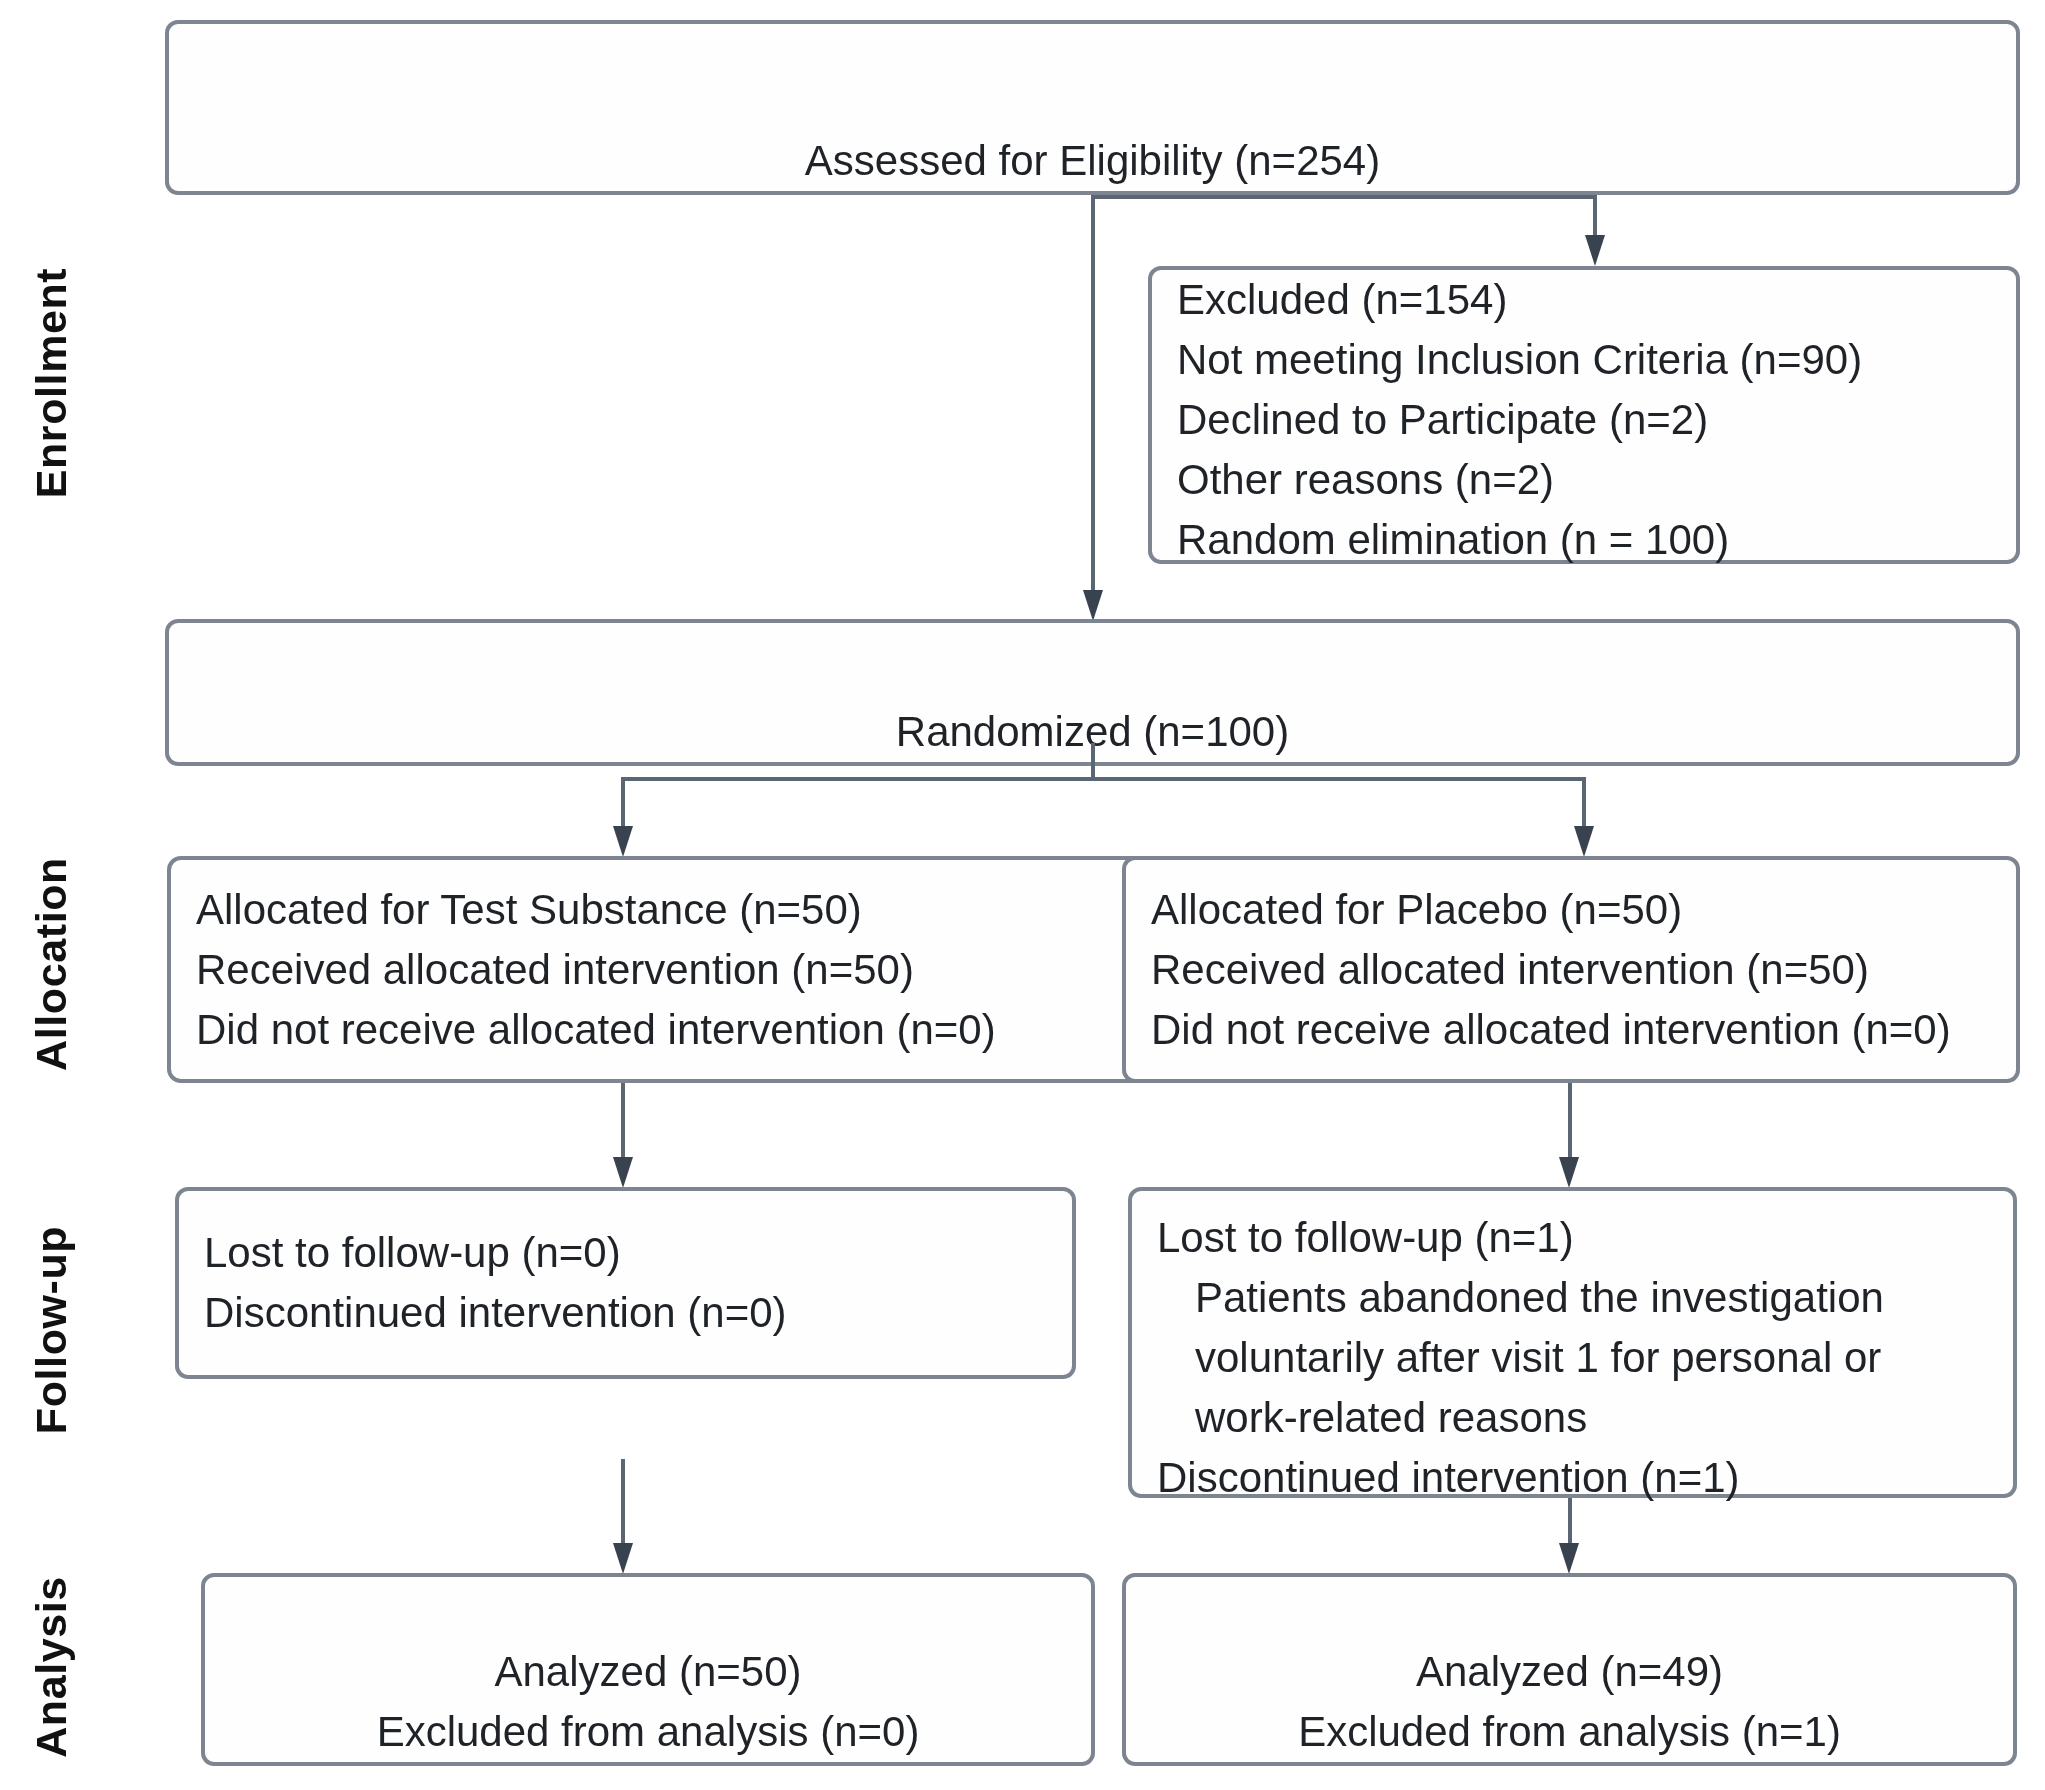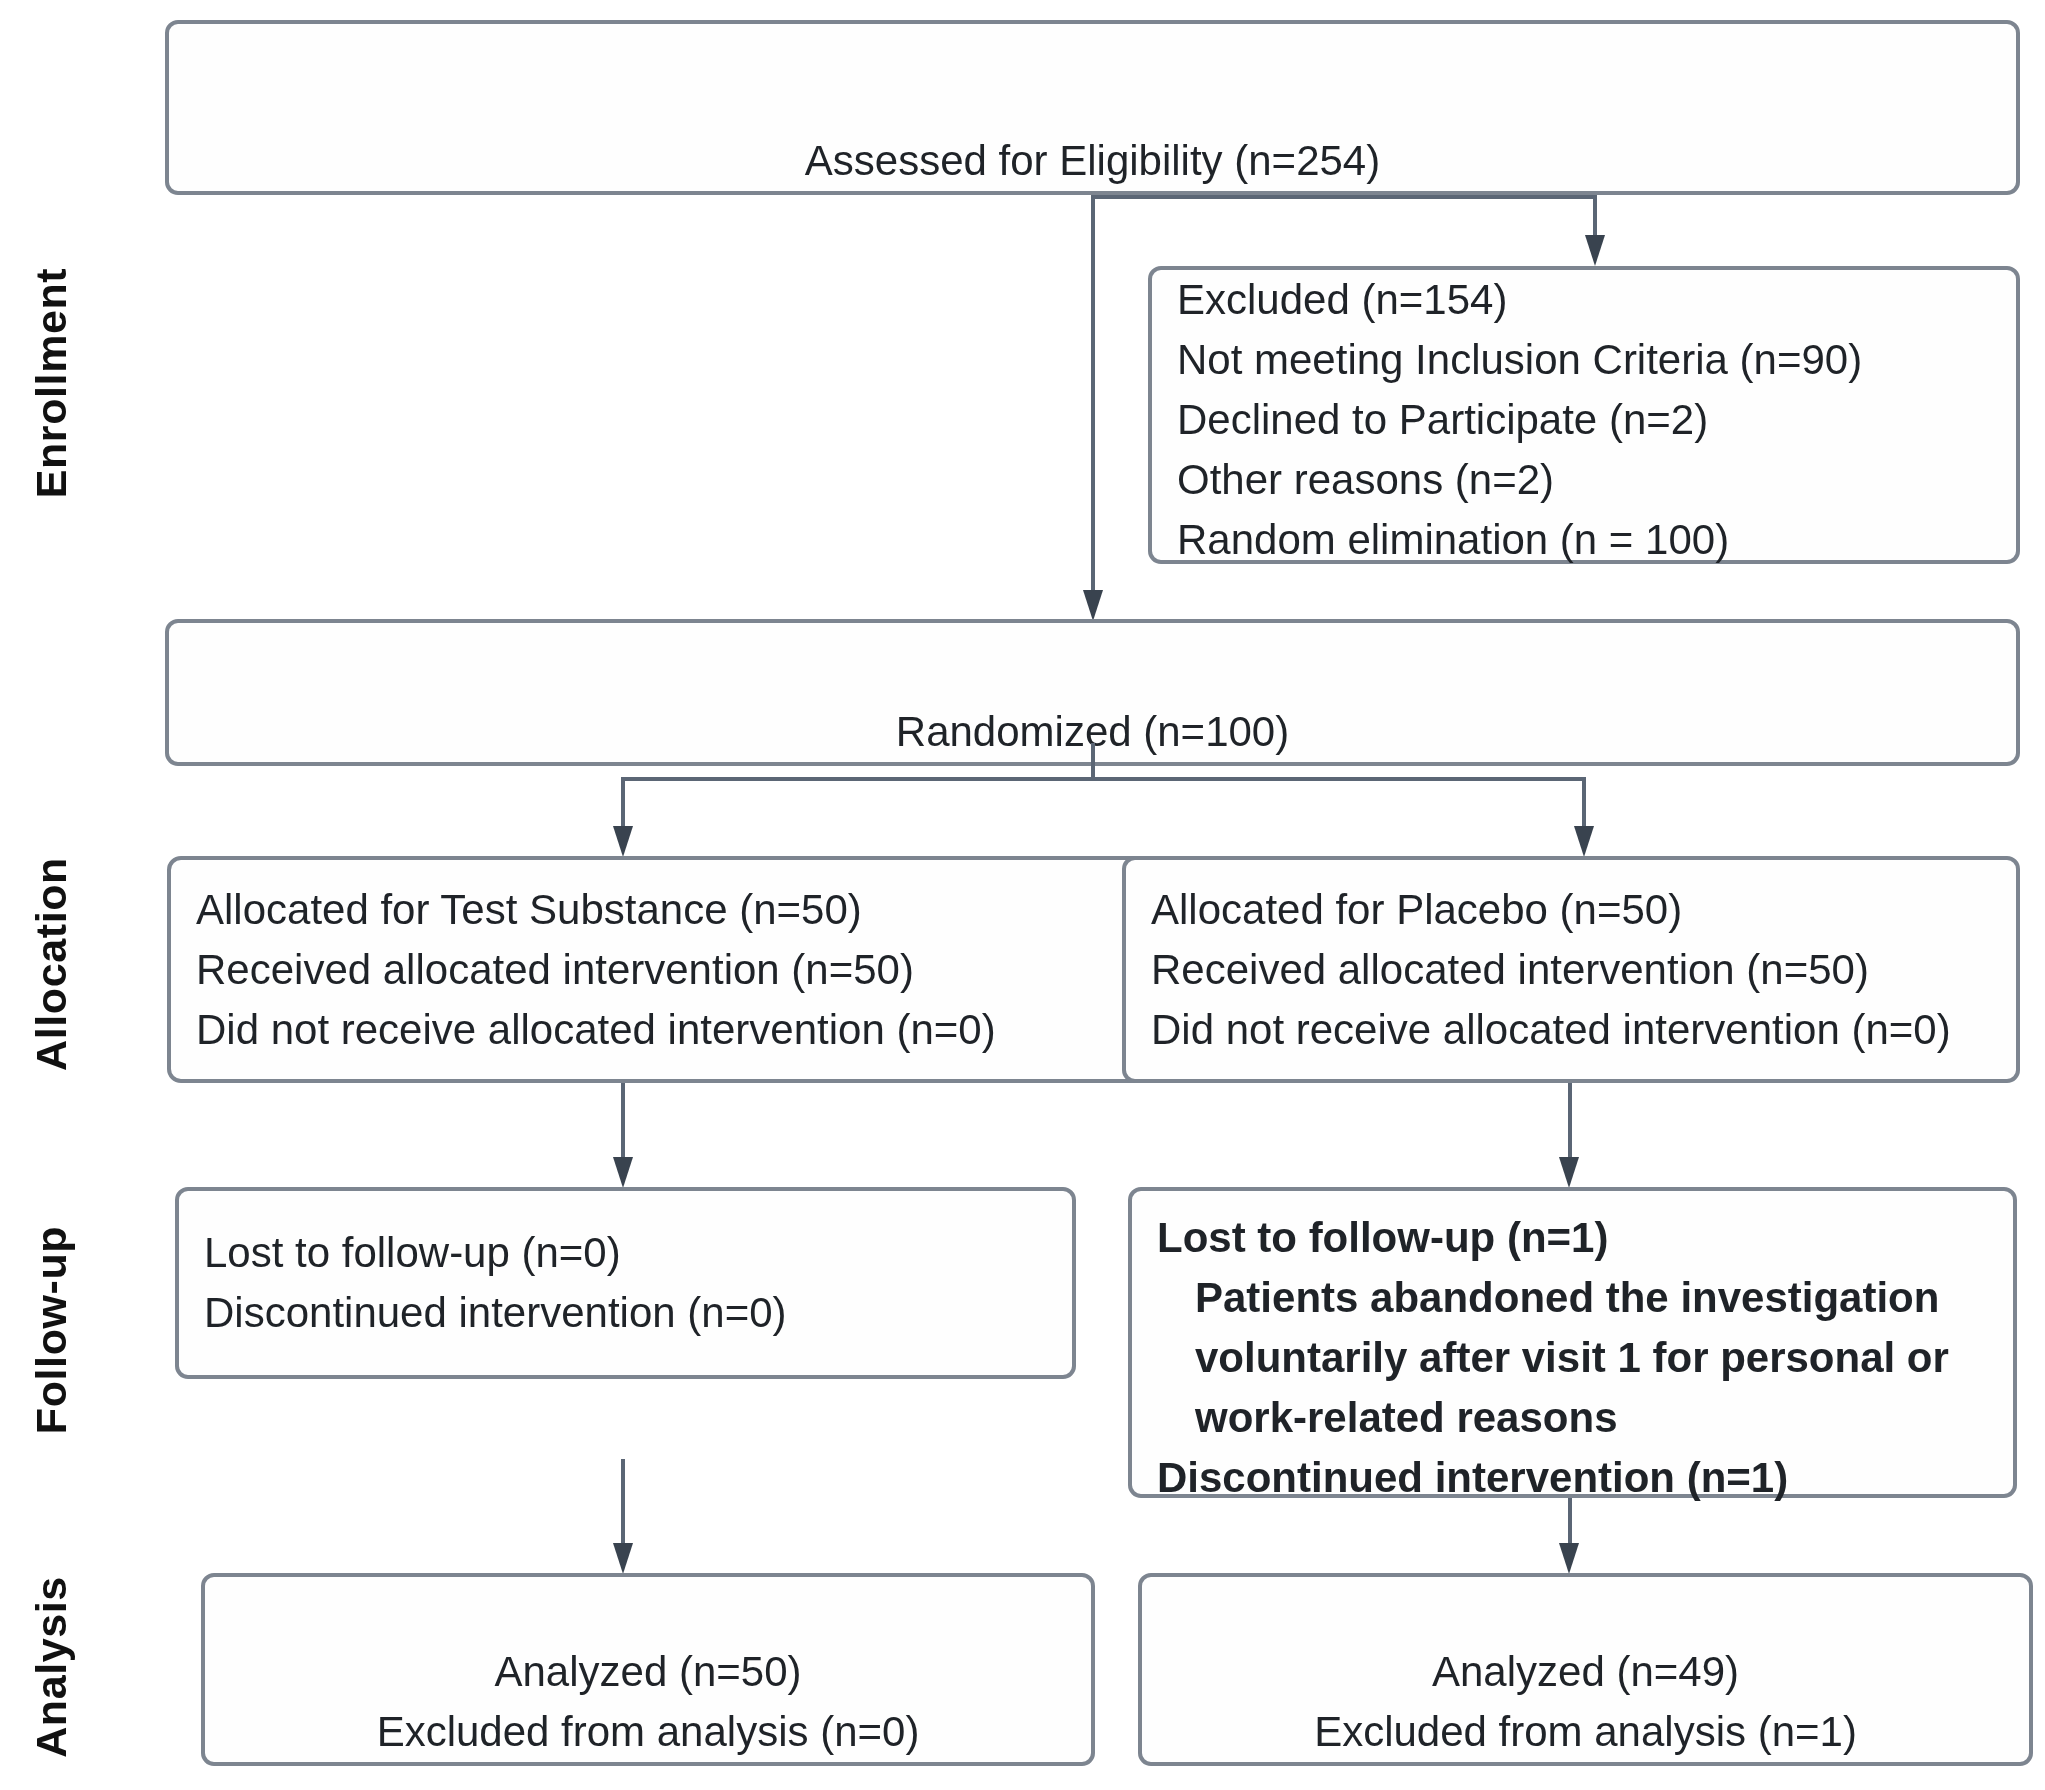--- a/index.html
+++ b/index.html
@@ -117,35 +117,35 @@
   <div class="vline" style="left:621px;top:1083px;height:77px;"></div>
   <div class="arrow-down" style="left:623px;top:1157px;"></div>
   <div class="vline" style="left:1568px;top:1083px;height:77px;"></div>
   <div class="arrow-down" style="left:1569px;top:1157px;"></div>
 
   <div class="box left-text" style="left:175px;top:1187px;width:901px;height:192px;">
     <div>Lost to follow-up (n=0)</div>
     <div>Discontinued intervention (n=0)</div>
   </div>
 
-  <div class="box left-text top-text" style="left:1128px;top:1187px;width:889px;height:311px;padding-top:17px;font-weight:bold;">
+  <div class="box left-text top-text" style="left:1128px;top:1187px;width:889px;height:311px;padding-top:17px;">
     <div>Lost to follow-up (n=1)</div>
     <div class="detail-wrap">Patients abandoned the investigation voluntarily after visit 1 for personal or work-related reasons</div>
     <div>Discontinued intervention (n=1)</div>
   </div>
 
   <div class="vline" style="left:621px;top:1459px;height:86px;"></div>
   <div class="arrow-down" style="left:623px;top:1543px;"></div>
   <div class="vline" style="left:1568px;top:1498px;height:47px;"></div>
   <div class="arrow-down" style="left:1569px;top:1543px;"></div>
 
   <div class="box center-text" style="left:201px;top:1573px;width:894px;height:193px;">
     <div>Analyzed (n=50)</div>
     <div>Excluded from analysis (n=0)</div>
   </div>
 
-  <div class="box center-text" style="left:1122px;top:1573px;width:895px;height:193px;margin-left:16px;">
+  <div class="box center-text" style="left:1122px;top:1573px;width:895px;height:193px;">
     <div>Analyzed (n=49)</div>
     <div>Excluded from analysis (n=1)</div>
   </div>
 
 </div>
 
 
 </body></html>

